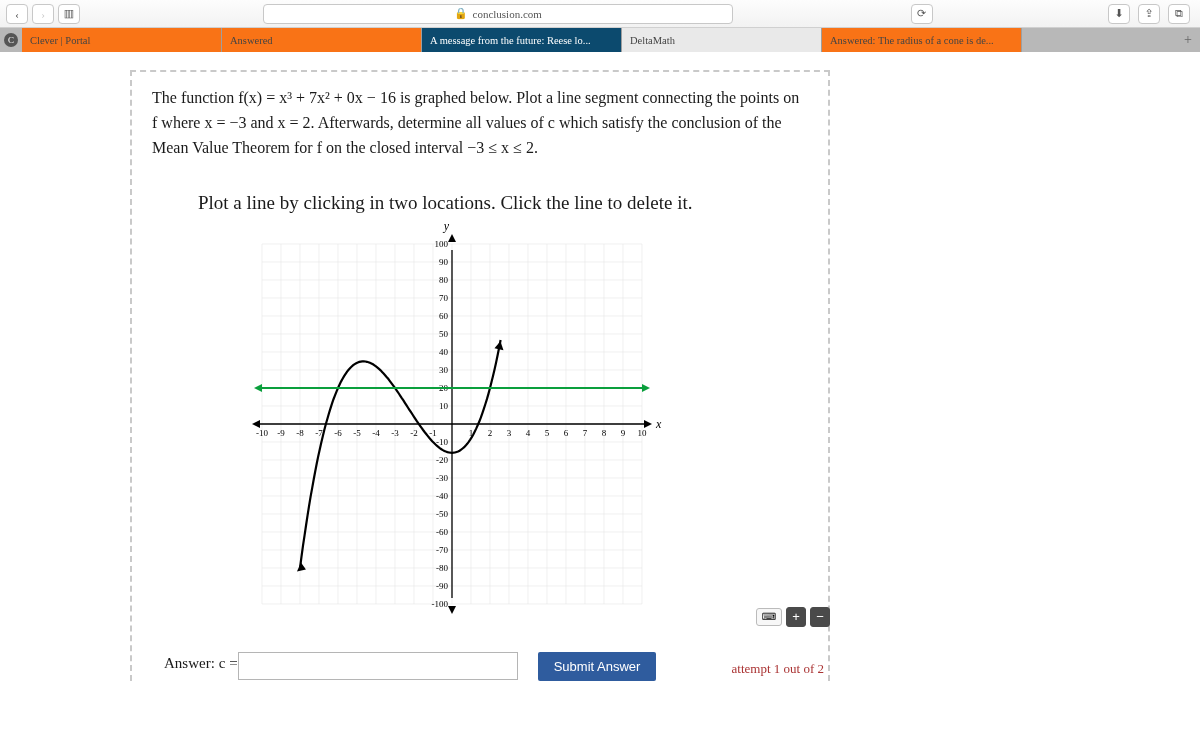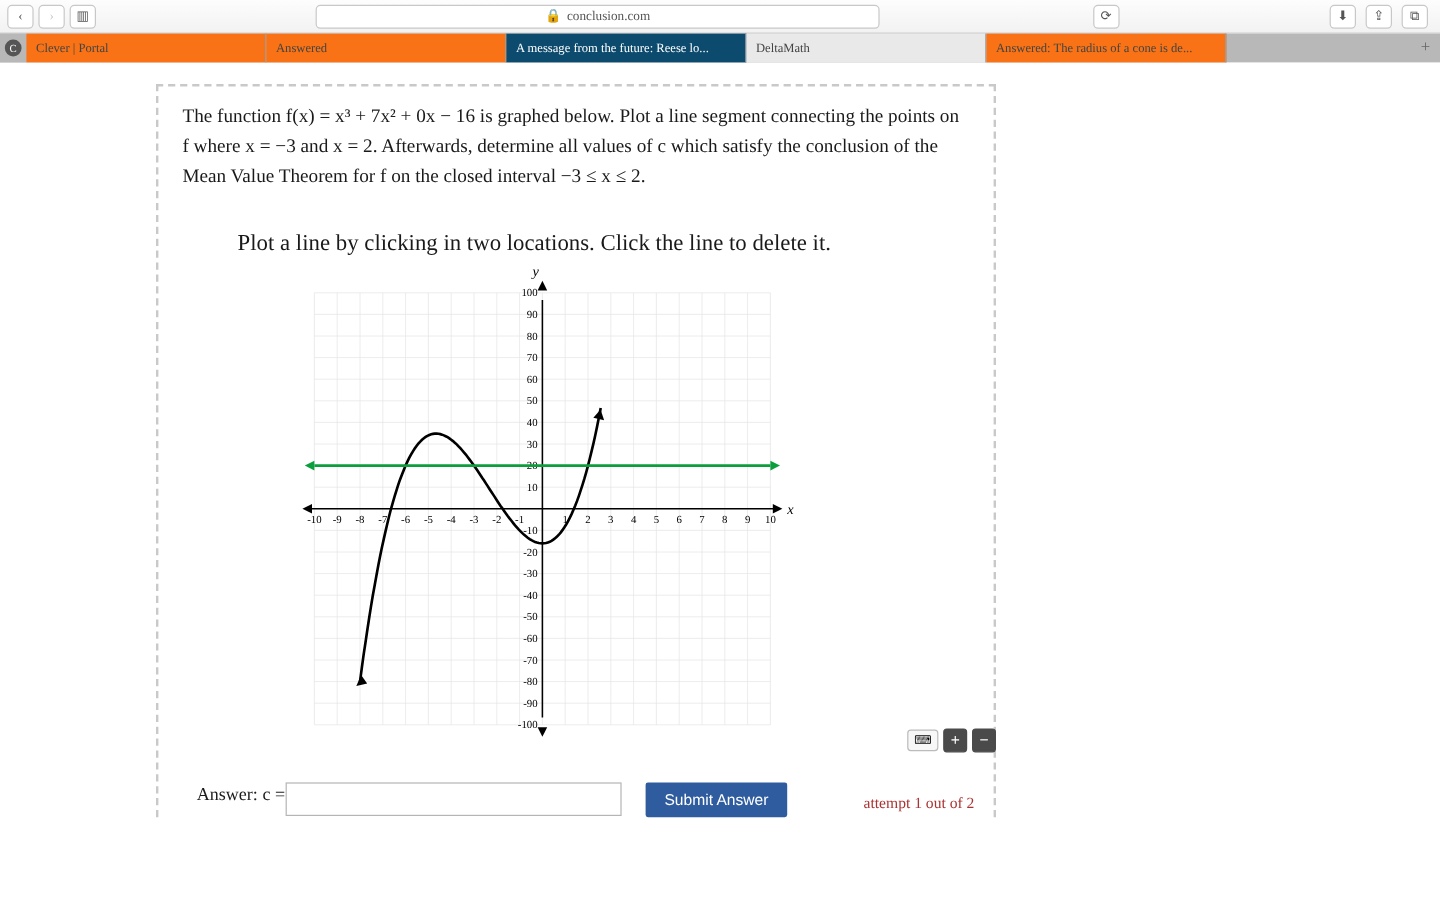--- a/index.html
+++ b/index.html
@@ -21,21 +21,21 @@
   .instruct{margin:28px 0 6px 46px;font-size:19px}
   .graphwrap{margin-left:80px}
   svg.graph{display:block}
   .answerbar{display:flex;margin-top:8px;margin-left:12px;font-size:15px}
   .answerbar input{width:280px;height:28px;border:1px solid #b5b5b5;font-size:14px;padding:0 6px;font-family:inherit}
   .submit{background:#2f5c9e;color:#fff;border:none;padding:7px 16px;font-size:13px;border-radius:2px;cursor:pointer;font-family:-apple-system,Helvetica,Arial,sans-serif;margin-left:20px}
   .zoomctl{position:absolute;right:370px;bottom:62px;display:flex;gap:4px;align-items:center}
   .zoomctl .zb{width:20px;height:20px;border:1px solid #bbb;border-radius:3px;display:flex;align-items:center;justify-content:center;font-size:13px;font-family:Arial,sans-serif;cursor:pointer;background:#f7f7f7;color:#555}
   .zoomctl .zb.plus{background:#4a4a4a;color:#fff;border-color:#4a4a4a}
   .zoomctl .zb.minus{background:#4a4a4a;color:#fff;border-color:#4a4a4a}
-  .attempt{position:absolute;right:388px;bottom:12px;font-size:13px;color:#a33}
+  .attempt{position:absolute;right:376px;bottom:12px;font-size:13px;color:#a33}
   .kb{width:26px;height:18px;border:1px solid #bbb;border-radius:3px;display:flex;align-items:center;justify-content:center;font-size:10px;cursor:pointer;background:#f7f7f7}
 </style>
 </head>
 <body>
 
 <div class="top-toolbar">
   <div class="tbtn">‹</div>
   <div class="tbtn" style="color:#ccc">›</div>
   <div class="tbtn" style="margin-right:12px">▥</div>
   <div class="addrbar">

